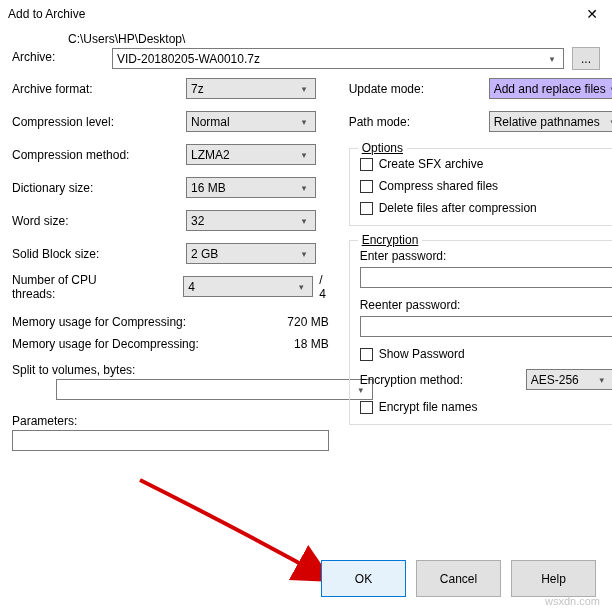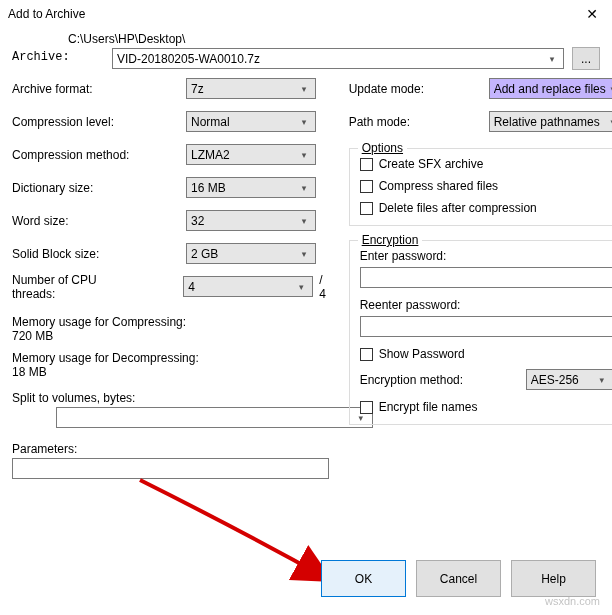--- a/index.html
+++ b/index.html
@@ -3,33 +3,33 @@
 <meta charset="utf-8">
 <style>
 * { box-sizing: border-box; font-family: "Segoe UI", Tahoma, sans-serif; font-size: 12px; }
 body { margin: 0; background: #fff; width: 612px; height: 615px; overflow: hidden; position: relative; }
 .titlebar { display: flex; justify-content: space-between; align-items: center; height: 28px; padding: 0 0 0 8px; }
 .title { font-size: 12px; }
 .closebtn { width: 40px; height: 28px; display: flex; align-items: center; justify-content: center; font-size: 14px; }
 .content { padding: 4px 12px 8px 12px; }
 .row-top { display: flex; align-items: flex-start; margin-bottom: 8px; }
 .lbl { color: #000; }
-.archive-lbl { width: 56px; padding-top: 18px; font-family: Liberation Mono, monospace; }
+.archive-lbl { width: 56px; padding-top: 18px; }
 .archive-mid { flex: 1; }
 .path { font-size: 12px; margin-bottom: 2px; }
 .combo, .input { border: 1px solid #7a7a7a; background: #fff; height: 21px; display: flex; align-items: center; padding: 0 4px; position: relative; margin-left: 44px; }
 .combo .val { flex: 1; white-space: nowrap; overflow: hidden; }
 .combo .dd { width: 14px; text-align: center; font-size: 9px; color: #555; }
 .browse { width: 28px; height: 23px; border: 1px solid #adadad; background: #e1e1e1; margin-left: 8px; display: flex; align-items: center; justify-content: center; margin-top: 15px; }
 .cols { display: flex; gap: 20px; }
 .col { flex: 1; display: flex; flex-direction: column; }
 .frow { display: flex; align-items: center; height: 21px; margin-bottom: 12px; }
 .frow .lbl { width: 130px; }
 .frow .combo { flex: 0 0 130px; background: #e6e6e6; }
-.mem-row { display: flex; justify-content: space-between; margin-bottom: 8px; flex-direction: column; }
+.mem-row { display: flex; justify-content: space-between; margin-bottom: 8px; }
 .full-combo { width: 100%; }
 .full-input { width: 100%; height: 21px; border: 1px solid #7a7a7a; }
 .fieldset { border: 1px solid #dcdcdc; padding: 8px 10px 10px 10px; position: relative; margin-top: 4px; }
 .legend { position: absolute; top: -8px; left: 8px; background: #fff; padding: 0 4px; font-size: 12px; text-decoration: underline; }
 .chk { display: flex; align-items: center; margin-bottom: 8px; gap: 6px; }
 .chk .box { width: 13px; height: 13px; border: 1px solid #333; background: #fff; }
 .enc-lbl { margin-bottom: 4px; display: block; }
 .enc-row { display: flex; align-items: center; margin-top: 6px; }
 .enc-row .lbl { flex: 1; }
 .enc-row .combo { width: 88px; background: #e6e6e6; }

